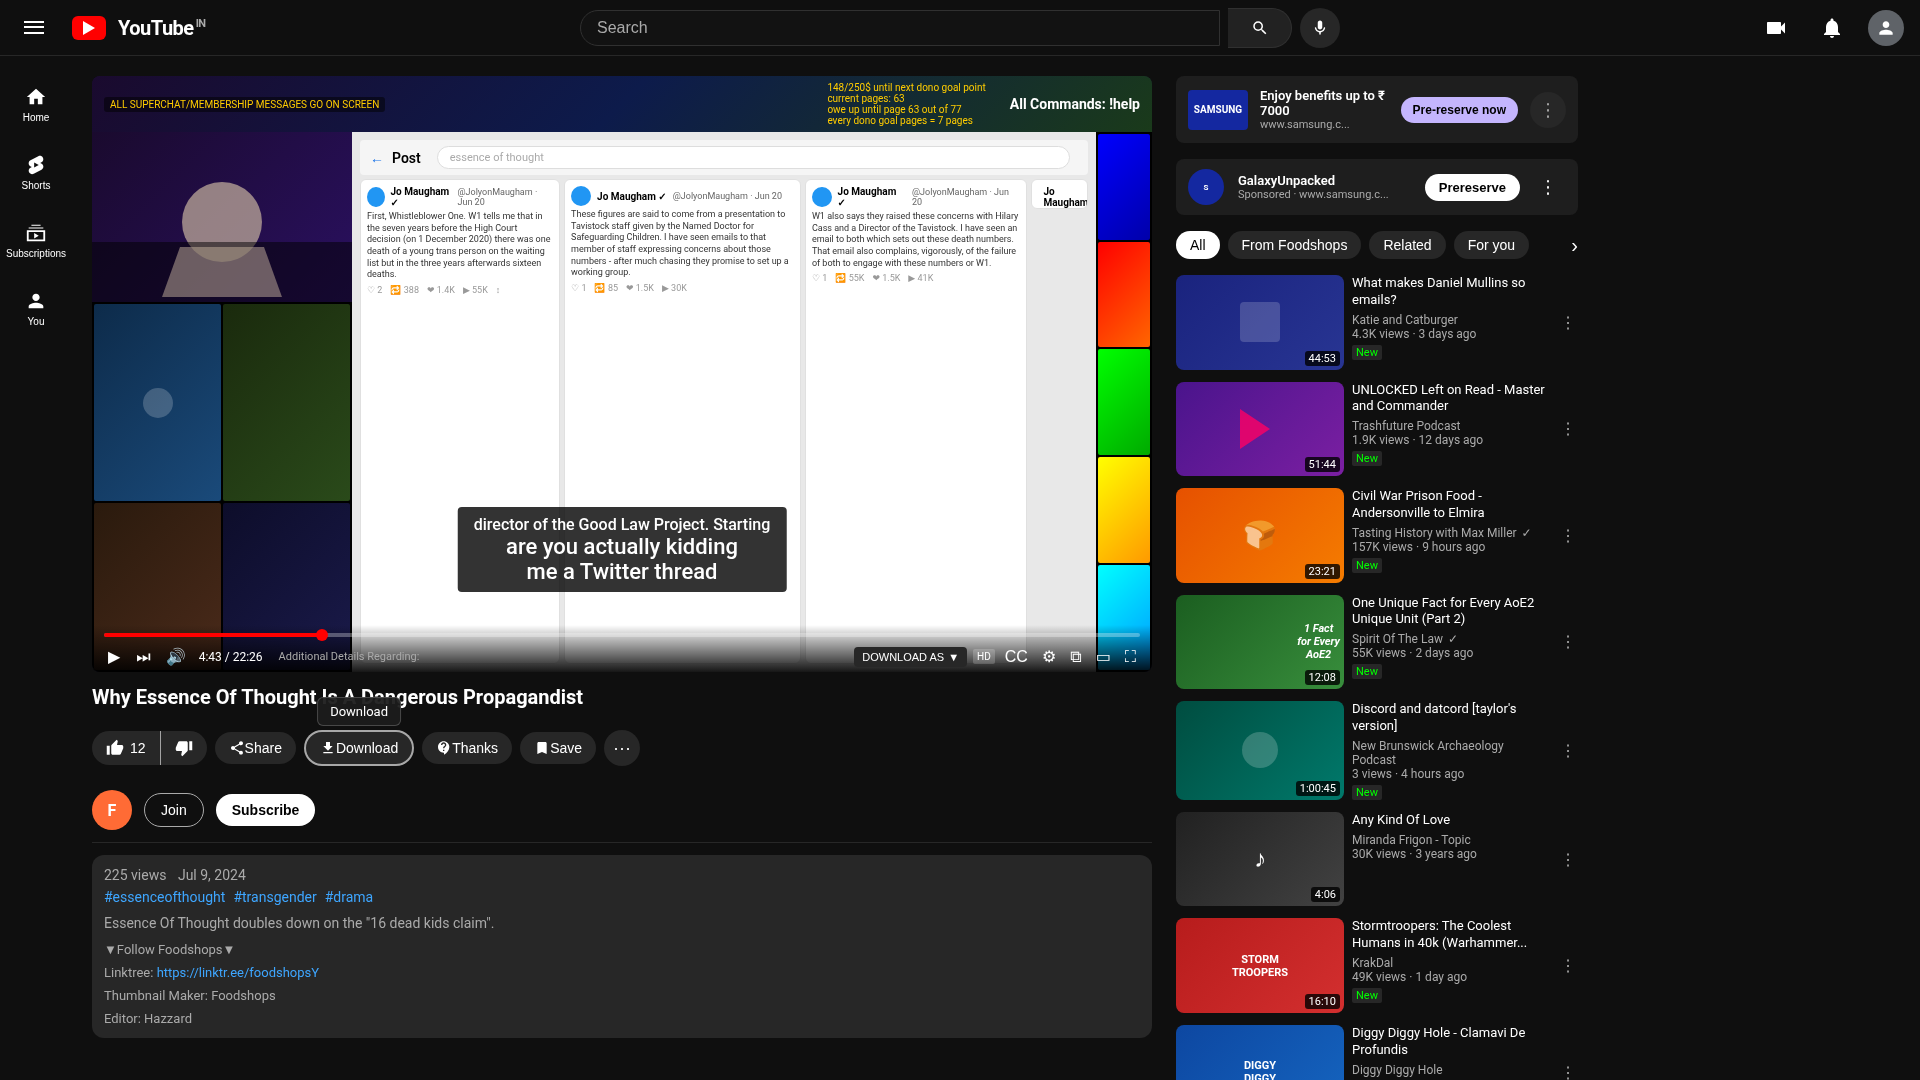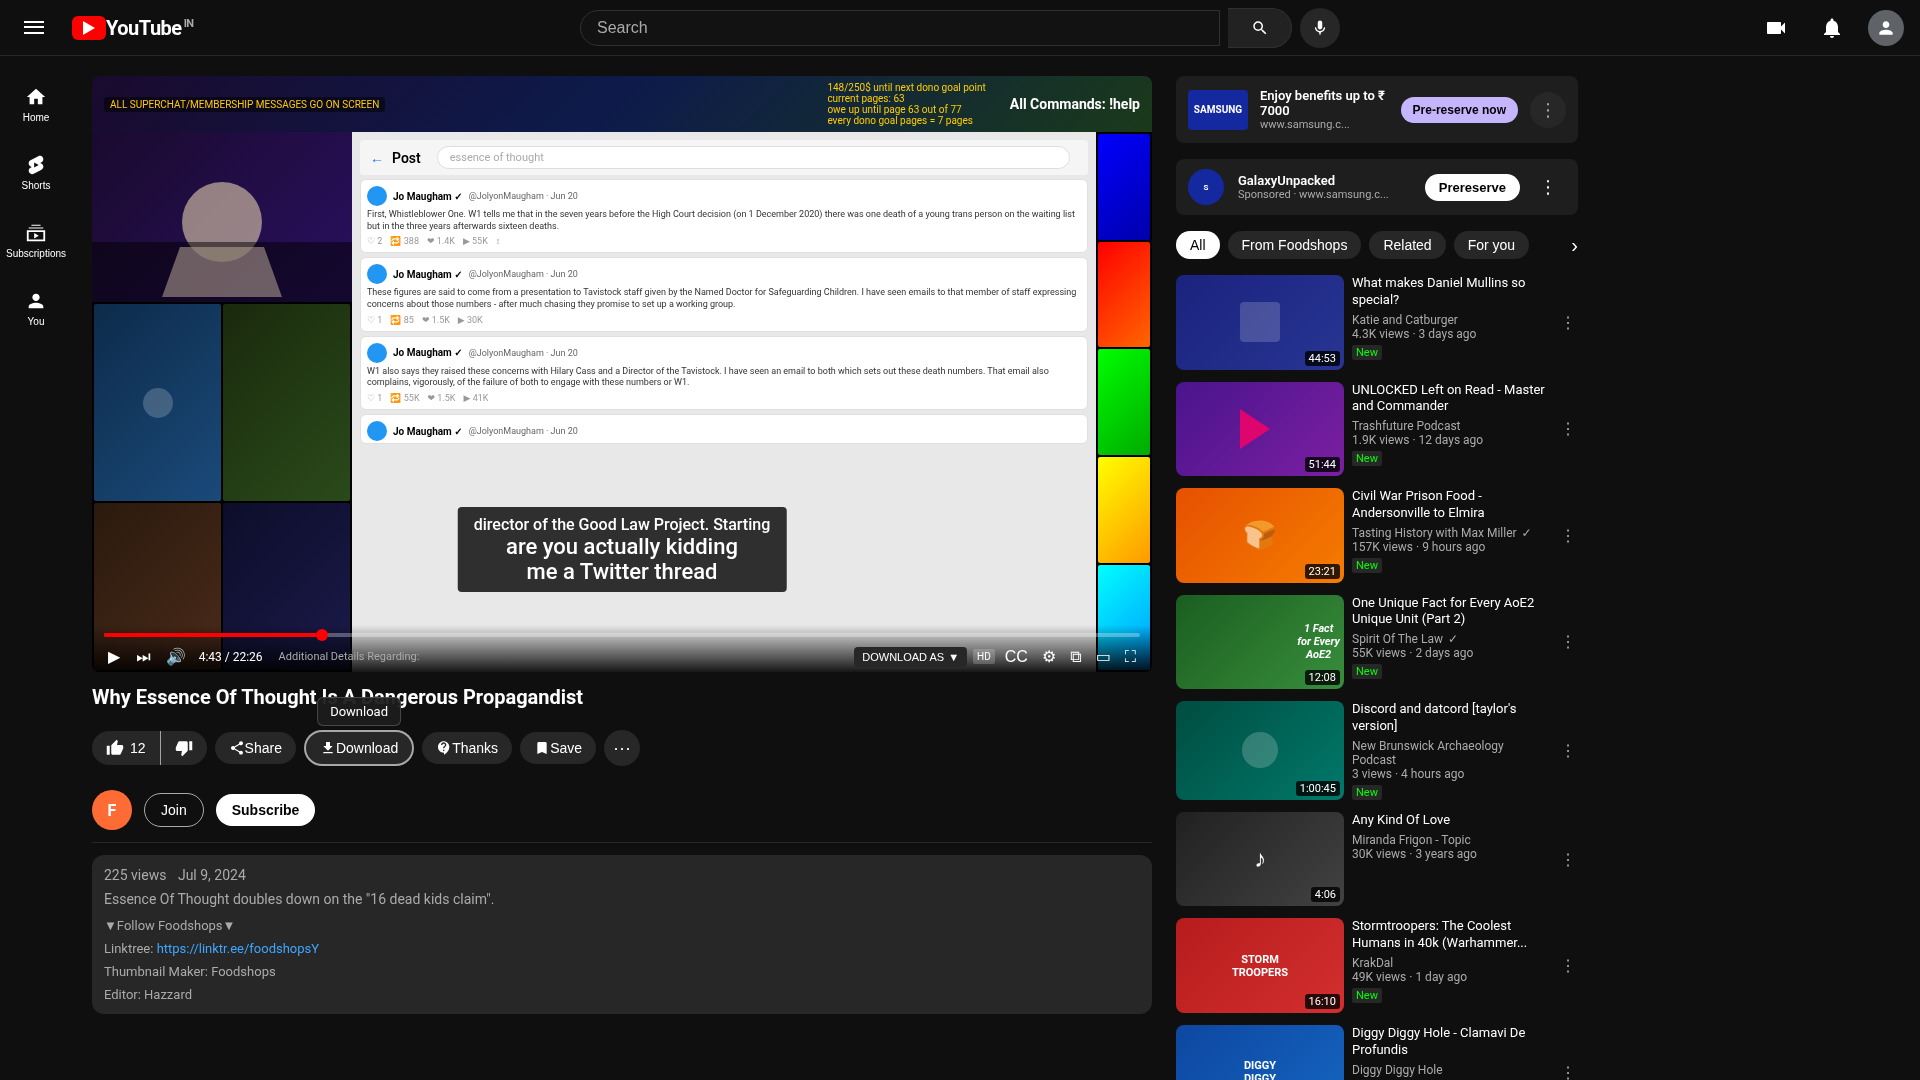--- a/index.html
+++ b/index.html
@@ -3,21 +3,21 @@
   <meta charset="utf-8">
   <style>
     * { margin: 0; padding: 0; box-sizing: border-box; }
     body { font-family: 'Roboto', Arial, sans-serif; background: #0f0f0f; color: #fff; width: 1920px; min-height: 1080px; overflow-x: hidden; }
 
     
     .header { display: flex; align-items: center; background: #0f0f0f; height: 56px; padding: 0 16px; position: fixed; top: 0; left: 0; right: 0; z-index: 100; border-bottom: 1px solid #272727; }
     .header-left { display: flex; align-items: center; gap: 16px; min-width: 240px; }
     .hamburger { width: 24px; height: 24px; display: flex; flex-direction: column; justify-content: space-around; cursor: pointer; padding: 4px 0; }
     .hamburger span { height: 2px; background: #fff; width: 20px; display: block; }
-    .logo { display: flex; align-items: flex-start; gap: 0; text-decoration: none; }
+    .logo { display: flex; align-items: flex-start; gap: 12px; text-decoration: none; }
     .logo-icon { width: 34px; height: 24px; background: #ff0000; border-radius: 6px; display: flex; align-items: center; justify-content: center; }
     .logo-icon::after { content: ''; border-left: 12px solid white; border-top: 7px solid transparent; border-bottom: 7px solid transparent; }
     .logo-text { color: #fff; font-size: 20px; font-weight: 700; letter-spacing: -0.5px; }
     .logo-in { font-size: 11px; color: #aaa; vertical-align: super; margin-left: 2px; }
     .header-center { flex: 1; display: flex; align-items: center; justify-content: center; gap: 8px; }
     .search-bar { display: flex; align-items: center; width: 640px; background: #121212; border: 1px solid #303030; border-radius: 22px 0 0 22px; overflow: visible; }
     .search-input { flex: 1; background: transparent; border: none; outline: none; color: #fff; font-size: 16px; padding: 8px 16px; }
     .search-input::placeholder { color: #aaa; }
     .search-btn { width: 64px; height: 40px; background: #222; border: 1px solid #303030; border-left: none; border-radius: 0 22px 22px 0; cursor: pointer; display: flex; align-items: center; justify-content: center; }
     .search-btn svg { fill: #fff; }
@@ -259,21 +259,21 @@
               <div style="flex:1;padding:8px;background:#e8e8e8;display:flex;flex-direction:column;">
                 <div style="background:#f5f5f5;border-radius:4px;display:flex;align-items:center;padding:6px 10px;gap:8px;margin-bottom:4px;">
                   <span style="color:#1a73e8;font-size:14px;">←</span>
                   <span style="font-size:14px;font-weight:600;color:#000;">Post</span>
 
                   <div style="flex:1;background:#fff;border:1px solid #ddd;border-radius:20px;padding:4px 12px;display:flex;align-items:center;gap:6px;margin:0 8px;">
                     <span style="font-size:11px;color:#aaa;">essence of thought</span>
                   </div>
                 </div>
 
-                <div style="flex:1;overflow:hidden;display:flex;flex-direction:column;gap:4px;">
+                <div style="flex:1;overflow:hidden;display:flex;gap:4px;">
 
                   <div style="background:#fff;border:1px solid #e0e0e0;border-radius:6px;padding:6px;">
                     <div style="display:flex;align-items:center;gap:6px;margin-bottom:3px;">
                       <div style="width:20px;height:20px;background:#2196F3;border-radius:50%;"></div>
                       <span style="font-size:10px;font-weight:700;color:#000;">Jo Maugham ✓</span>
                       <span style="font-size:9px;color:#666;">@JolyonMaugham · Jun 20</span>
                     </div>
                     <p style="font-size:9px;color:#333;line-height:1.3;">First, Whistleblower One. W1 tells me that in the seven years before the High Court decision (on 1 December 2020) there was one death of a young trans person on the waiting list but in the three years afterwards sixteen deaths.</p>
                     <div style="display:flex;gap:8px;margin-top:4px;font-size:9px;color:#999;">
                       <span>♡ 2</span>
@@ -421,20 +421,25 @@
         <div class="channel-avatar">F</div>
         <button class="join-btn">Join</button>
         <button class="subscribe-btn">Subscribe</button>
       </div>
 
       <div class="video-description">
         <div class="desc-meta">
           <span>225 views</span>
           <span>Jul 9, 2024</span>
         </div>
+        <div class="desc-tags">
+          <a class="desc-tag" href="#">#essenceofthought</a>
+          <a class="desc-tag" href="#">#transgender</a>
+          <a class="desc-tag" href="#">#drama</a>
+        </div>
         <p class="desc-text">Essence Of Thought doubles down on the "16 dead kids claim".</p>
         <div class="desc-section">▼Follow Foodshops▼</div>
         <div class="desc-section">
           <span>Linktree:</span>
           <a class="desc-link" href="#">https://linktr.ee/foodshopsY</a>
         </div>
         <div class="desc-section">Thumbnail Maker: Foodshops</div>
         <div class="desc-section">Editor: Hazzard</div>
       </div>
     </div>
@@ -478,21 +483,21 @@
       <div>
 
         <div class="rec-video">
           <div class="rec-thumbnail thumb-blue">
             <div style="width:100%;height:100%;display:flex;align-items:center;justify-content:center;opacity:0.6;">
               <div style="width:40px;height:40px;background:rgba(255,255,255,0.3);border-radius:4px;"></div>
             </div>
             <div class="rec-duration">44:53</div>
           </div>
           <div class="rec-info">
-            <div class="rec-title">What makes Daniel Mullins so special?</div>
+            <div class="rec-title">What makes Daniel Mullins so emails?</div>
             <div class="rec-channel">Katie and Catburger</div>
             <div class="rec-meta">4.3K views · 3 days ago</div>
             <span class="rec-badge rec-new">New</span>
           </div>
           <button class="rec-more">⋮</button>
         </div>
 
         <div class="rec-video">
           <div class="rec-thumbnail thumb-purple">
             <div style="width:100%;height:100%;display:flex;align-items:center;justify-content:center;">

